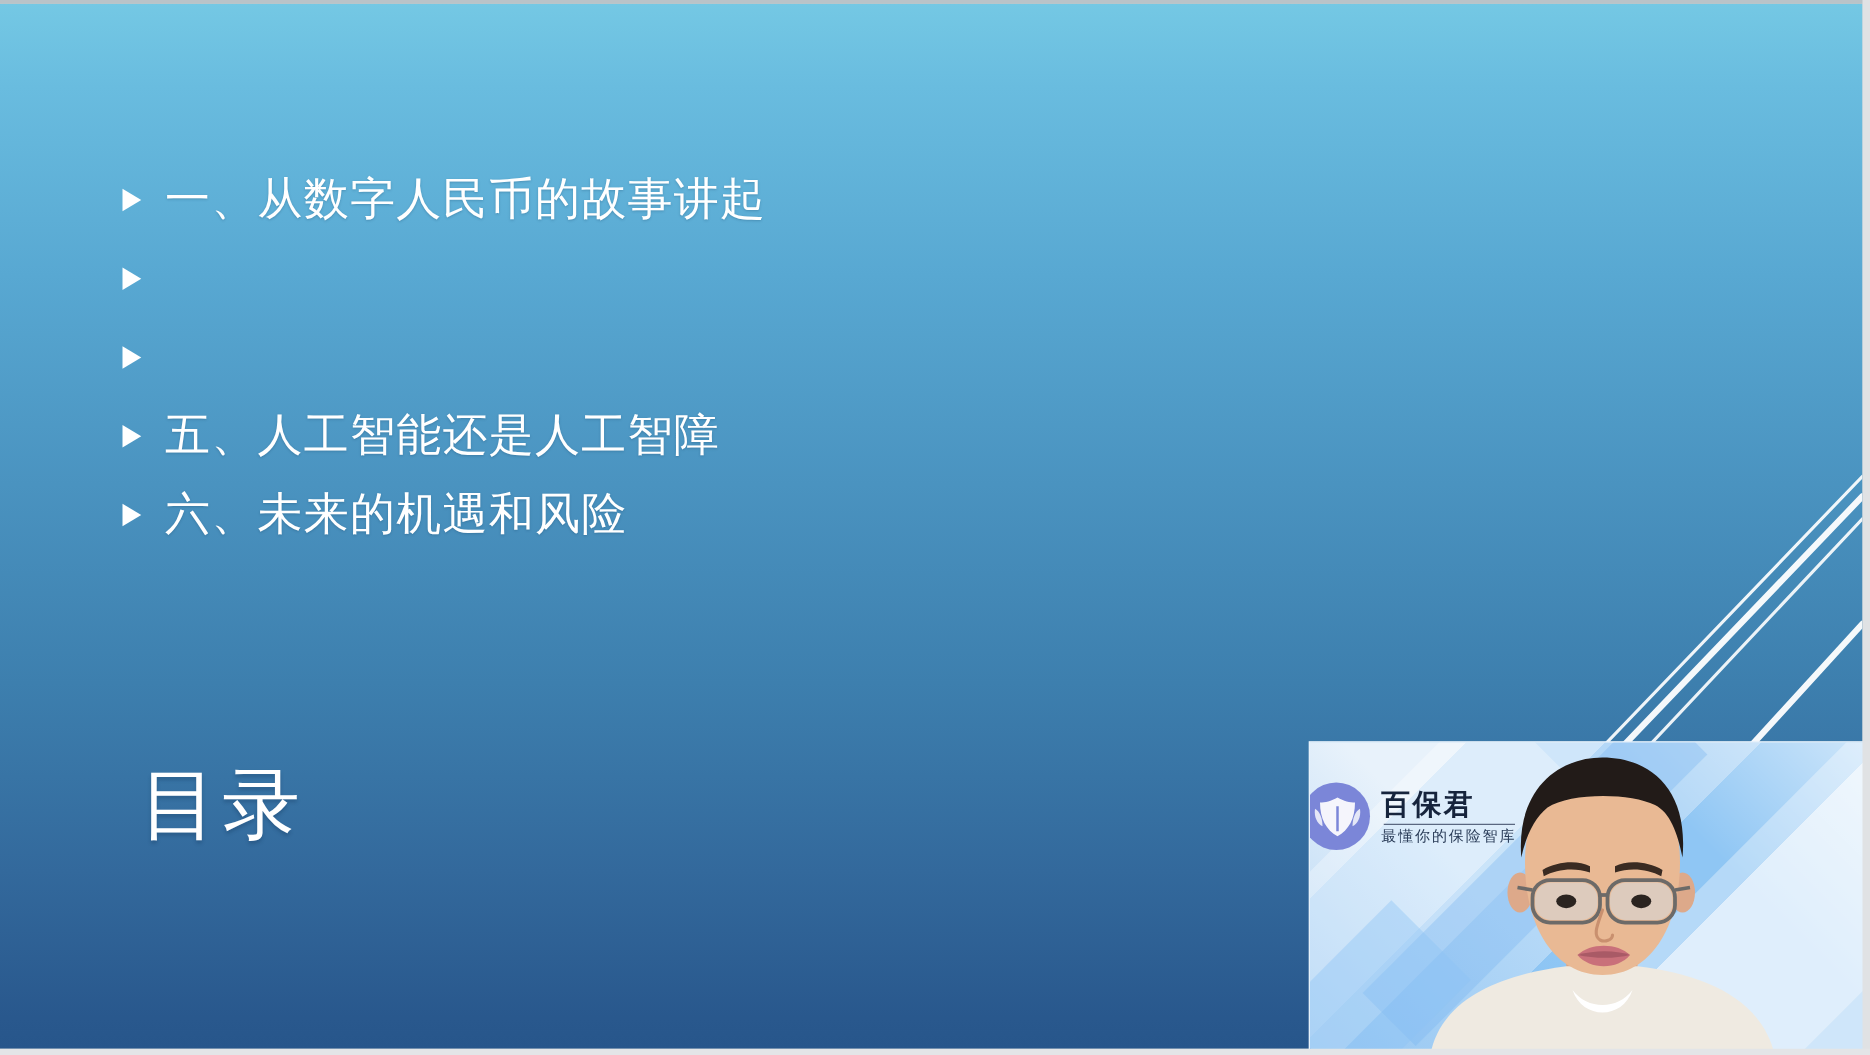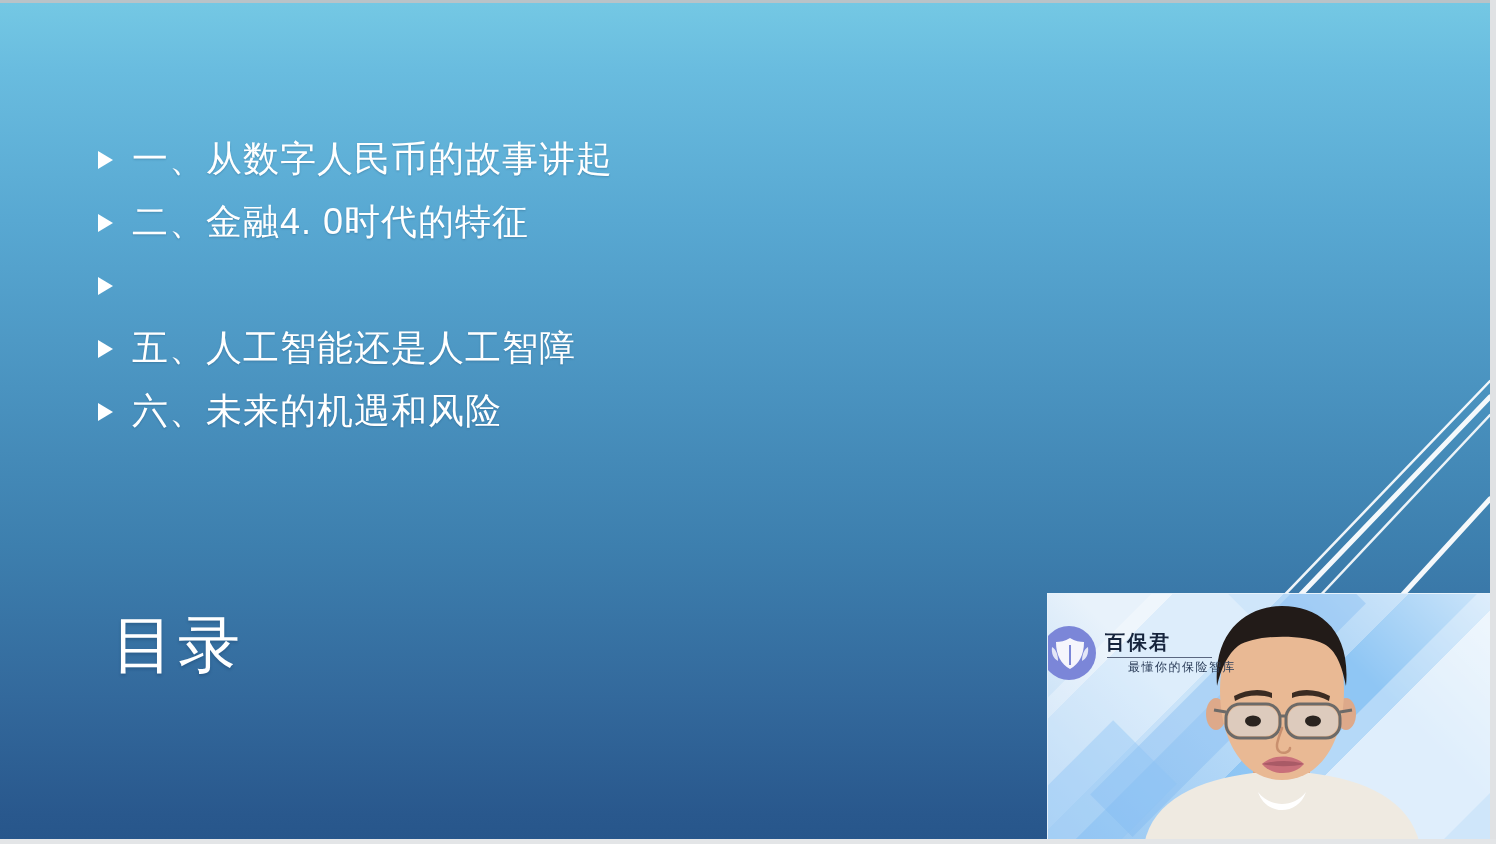--- a/index.html
+++ b/index.html
@@ -162,37 +162,36 @@
     border-radius: 50%;
     background: #7b86d8;
     position: relative;
     flex: 0 0 54px;
     overflow: hidden;
   }
   .wc-logo-mark svg { position: absolute; left: 8px; top: 9px; }
   .wc-logo-text { margin-left: 9px; }
   .wc-logo-name {
     color: #16243c;
-    font-size: 20px;
+    font-size: 23px;
     font-weight: bold;
     letter-spacing: 2px;
     line-height: 1.15;
   }
   .wc-logo-rule {
     width: 105px;
     height: 1px;
     background: #5a6780;
     margin: 3px 0 2px 2px;
   }
   .wc-logo-tag {
     color: #2a3c58;
     font-size: 12px;
     letter-spacing: 1.5px;
     line-height: 1.2;
-    margin-left: 23px;
   }
 
   
   .wc-person { position: absolute; left: 0; top: 0; width: 443px; height: 251px; z-index: 4; }
 </style>
 </head>
 <body>
 
 <div id="slide-root">
 
@@ -217,21 +216,20 @@
         <span class="toc-marker">
             <i class="tri"></i>
           </span>
         <span class="toc-text">一、从数字人民币的故事讲起</span>
       </div>
 
       <div class="toc-item">
         <span class="toc-marker">
             <i class="tri"></i>
           </span>
-        <span class="toc-text">二、金融4. 0时代的特征</span>
       </div>
 
 
       <div class="toc-item">
         <span class="toc-marker">
             <i class="tri"></i>
           </span>
       </div>
 
       <div class="toc-item">

